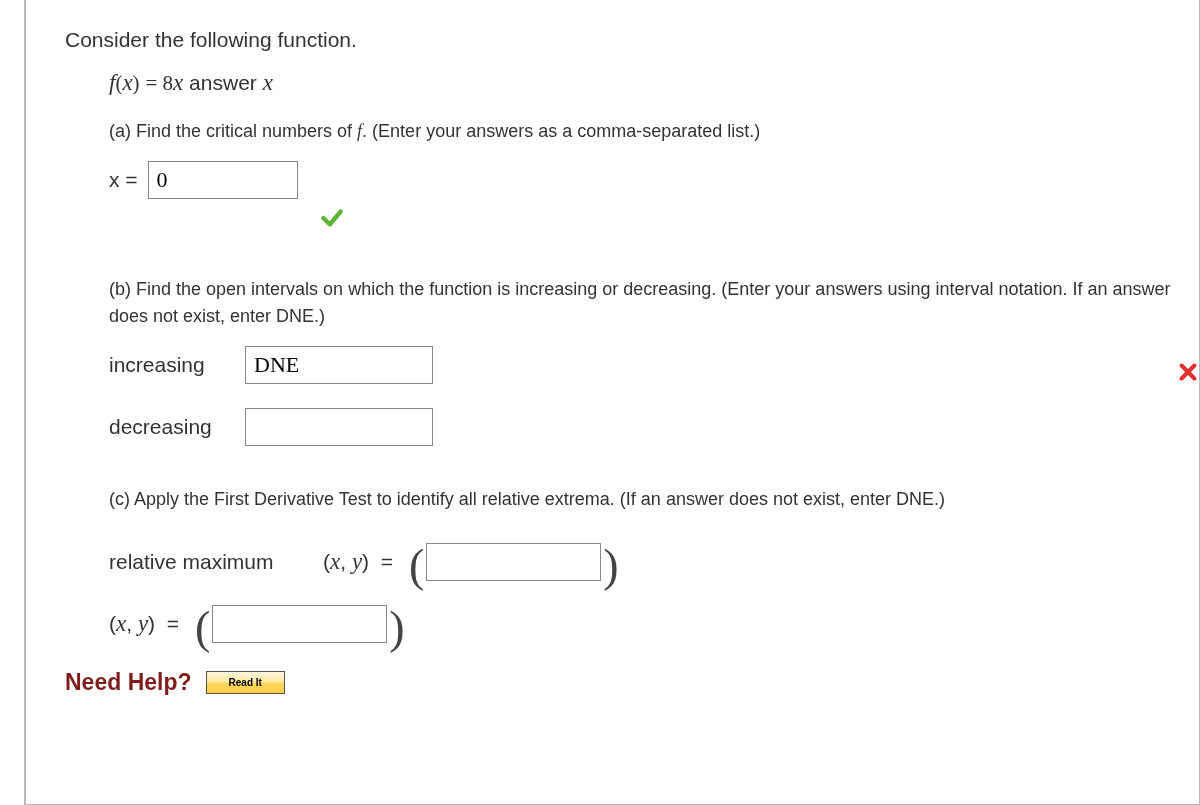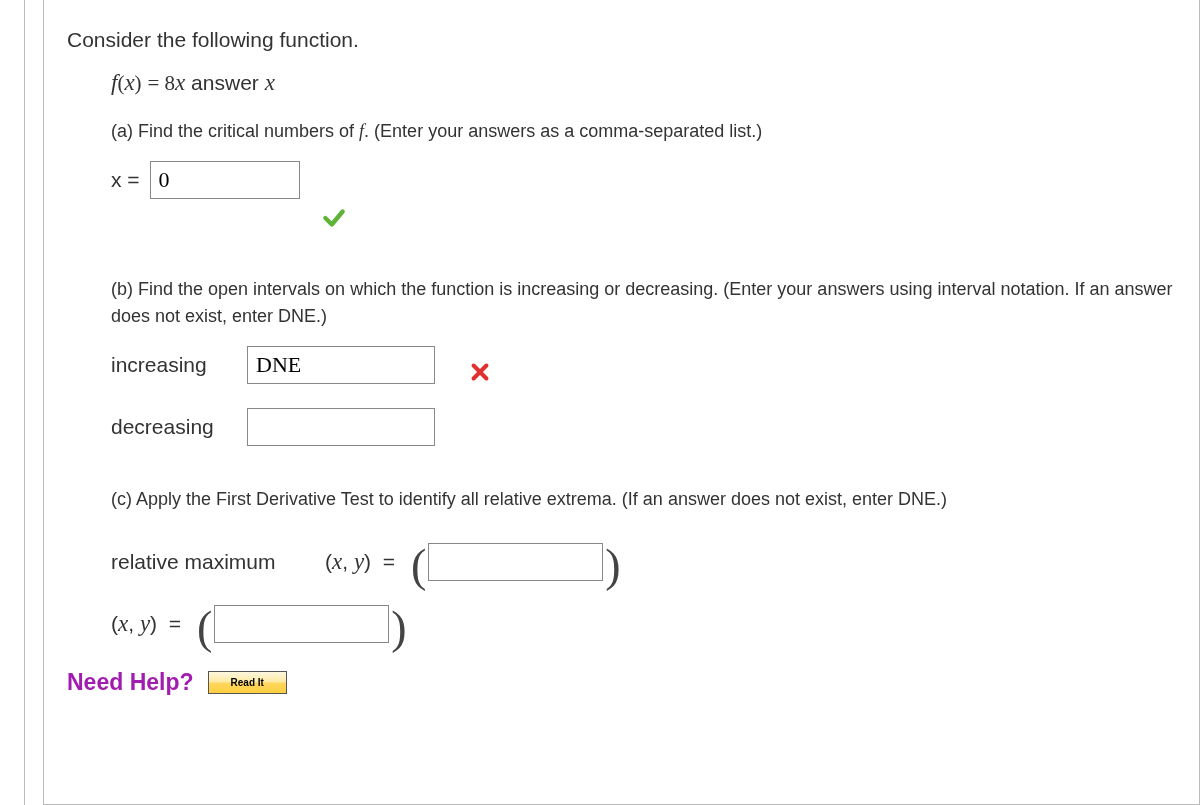--- a/index.html
+++ b/index.html
@@ -12,22 +12,21 @@
   }
   .outer {
     border-left: 1px solid #bbb;
     margin-left: 24px;
     min-height: 805px;
     box-sizing: border-box;
   }
   .inner {
     border: 1px solid #bbb;
     border-top: none;
-    margin-left: 18px;
-    padding: 28px 0 20px 23px;
+    padding: 28px 0 20px 39px;
     min-height: 805px;
     box-sizing: border-box;
   }
   .prompt {
     font-size: 21px;
     margin-bottom: 18px;
   }
   .indent {
     margin-left: 44px;
   }
@@ -81,21 +80,21 @@
   .bracket-row .xy .i { font-style: italic; font-family:'Times New Roman',serif; font-size:23px;}
   .paren { font-family: 'Times New Roman', serif; font-size: 46px; line-height: 0; position: relative; top: 4px; color:#444;}
   .bracket-row input { margin: 0 2px; }
   .need-help-row {
     display: flex;
     align-items: center;
     gap: 14px;
     margin-top: 26px;
   }
   .need-help {
-    color: #a21caf;
+    color: #7f1d1d;
     font-weight: bold;
     font-size: 23px;
     font-family: Arial, sans-serif;
   }
   .read-it {
     background: linear-gradient(#fff7e0, #ffeaa0 48%, #ffd760 52%, #ffcf3f);
     border: 1px solid #555;
     padding: 5px 22px;
     font-size: 10px;
     font-family: Arial, sans-serif;
@@ -107,20 +106,21 @@
     display: flex;
     align-items: center;
     gap: 26px;
     margin-bottom: 24px;
   }
   .b-group .blabel { font-size: 21px; min-width: 110px;}
   .part-b-wrap{
     display:flex;
     align-items:center;
     gap:34px;
+    justify-content:space-between;
   }
   .part-b-left{ display:flex; flex-direction:column; gap:24px;}
   .serif { font-family:'Times New Roman',serif; }
 </style>
 </head>
 <body>
 
 <div class="outer">
   <div class="inner">
 

